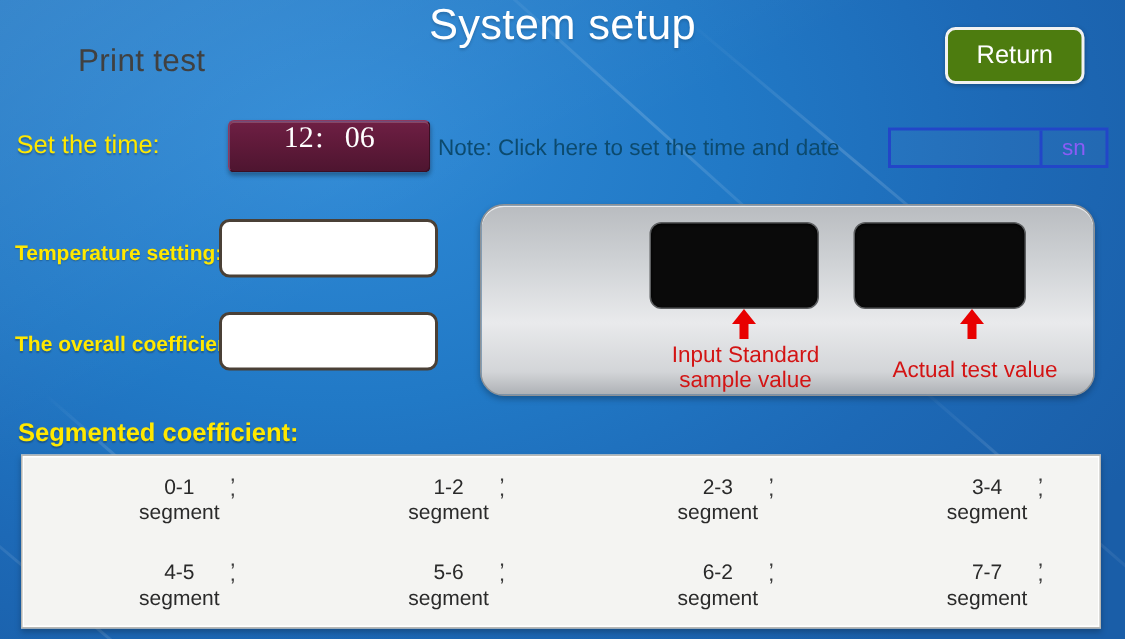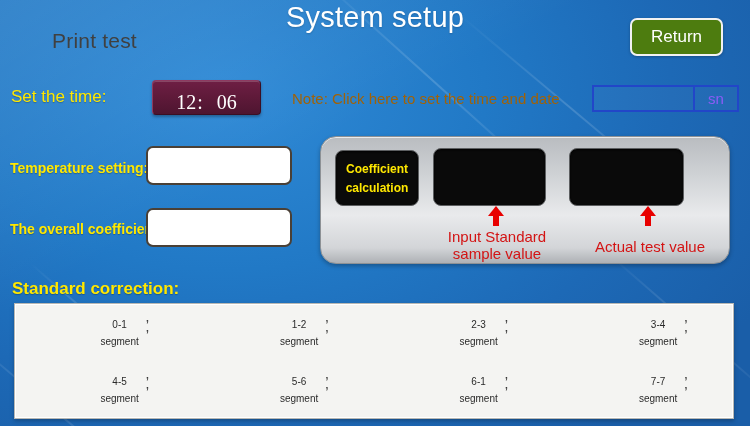--- a/index.html
+++ b/index.html
@@ -81,42 +81,42 @@
     left: 11px; top: 87px;
     color: #ffe800;
     font-size: 17px;
     font-weight: normal;
     text-shadow: 0 1px 1px rgba(0,0,0,0.25);
   }
 
   .time-display {
     position: absolute;
     left: 152px; top: 80px;
-    width: 109px; height: 35px;
+    width: 135px; height: 35px;
     border-radius: 4px;
     background: linear-gradient(180deg, #6e1f44 0%, #601a3a 45%, #4e1530 100%);
     border: 1px solid #3a0f24;
     border-top-color: #8d3a60;
     border-left-color: #8d3a60;
     display: flex;
-    align-items: flex-end;
+    align-items: flex-start;
     justify-content: center;
     gap: 14px;
     color: #ffffff;
     font-family: "Liberation Serif", serif;
     font-size: 20px;
     cursor: pointer;
     box-shadow: inset 0 1px 0 rgba(255,255,255,0.18), 0 2px 3px rgba(0,0,0,0.3);
   }
   .time-display .hh::after { content: ":"; margin-left: 1px; }
 
   .note-text {
     position: absolute;
     left: 292px; top: 90px;
-    color: #a16207;
+    color: #0c4a6e;
     font-size: 15px;
     font-weight: 400;
   }
 
   .sn-box {
     position: absolute;
     left: 592px; top: 85px;
     width: 147px; height: 27px;
     border: 2px solid #2246c8;
     display: flex;
@@ -253,21 +253,21 @@
   .seg-cell {
     display: flex;
     align-items: center;
     justify-content: center;
     gap: 7px;
     cursor: pointer;
   }
   .seg-text {
     text-align: center;
     color: #2a2a2a;
-    font-size: 10px;
+    font-size: 14px;
     line-height: 17px;
     white-space: pre-line;
     margin-left: 40px;
   }
   .seg-mark {
     color: #3a3a3a;
     font-size: 15px;
     line-height: 10px;
     align-self: center;
     letter-spacing: 0;
@@ -305,36 +305,32 @@
   <div class="sn-unit">sn</div>
 </div>
 
 <div class="field-label lbl-temp">Temperature setting:</div>
 <div class="white-input inp-temp"></div>
 
 <div class="field-label lbl-coeff">The overall coefficient:</div>
 <div class="white-input inp-coeff"></div>
 
 <div class="calc-panel">
-  <div class="black-box bb-coeff">
-    <span>Coefficient</span>
-    <span>calculation</span>
-  </div>
   <div class="black-box bb-std"></div>
   <div class="black-box bb-actual"></div>
 </div>
 
 <div class="arrow-up ar-std"></div>
 <div class="arrow-up ar-actual"></div>
 
 <div class="red-caption cap-std" style="white-space:pre-line">Input Standard
 sample value</div>
 <div class="red-caption cap-actual">Actual test value</div>
 
-<div class="seg-heading">Standard correction:</div>
+<div class="seg-heading">Segmented coefficient:</div>
 
 <div class="seg-panel">
   <div class="seg-cell">
     <span class="seg-text">0-1
 segment</span>
     <span class="seg-mark">
         <i>’</i>
         <i>’</i>
       </span>
   </div>
@@ -372,21 +368,21 @@
   </div>
   <div class="seg-cell">
     <span class="seg-text">5-6
 segment</span>
     <span class="seg-mark">
         <i>’</i>
         <i>’</i>
       </span>
   </div>
   <div class="seg-cell">
-    <span class="seg-text">6-1
+    <span class="seg-text">6-2
 segment</span>
     <span class="seg-mark">
         <i>’</i>
         <i>’</i>
       </span>
   </div>
   <div class="seg-cell">
     <span class="seg-text">7-7
 segment</span>
     <span class="seg-mark">

